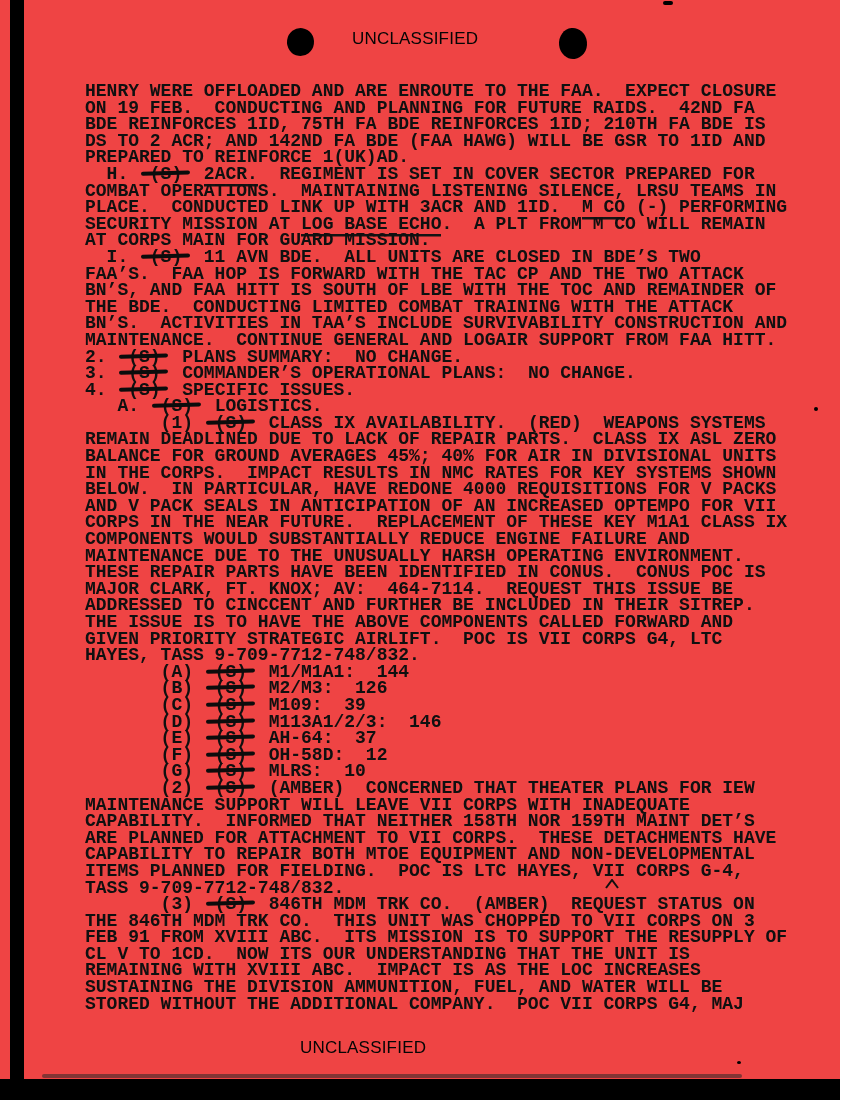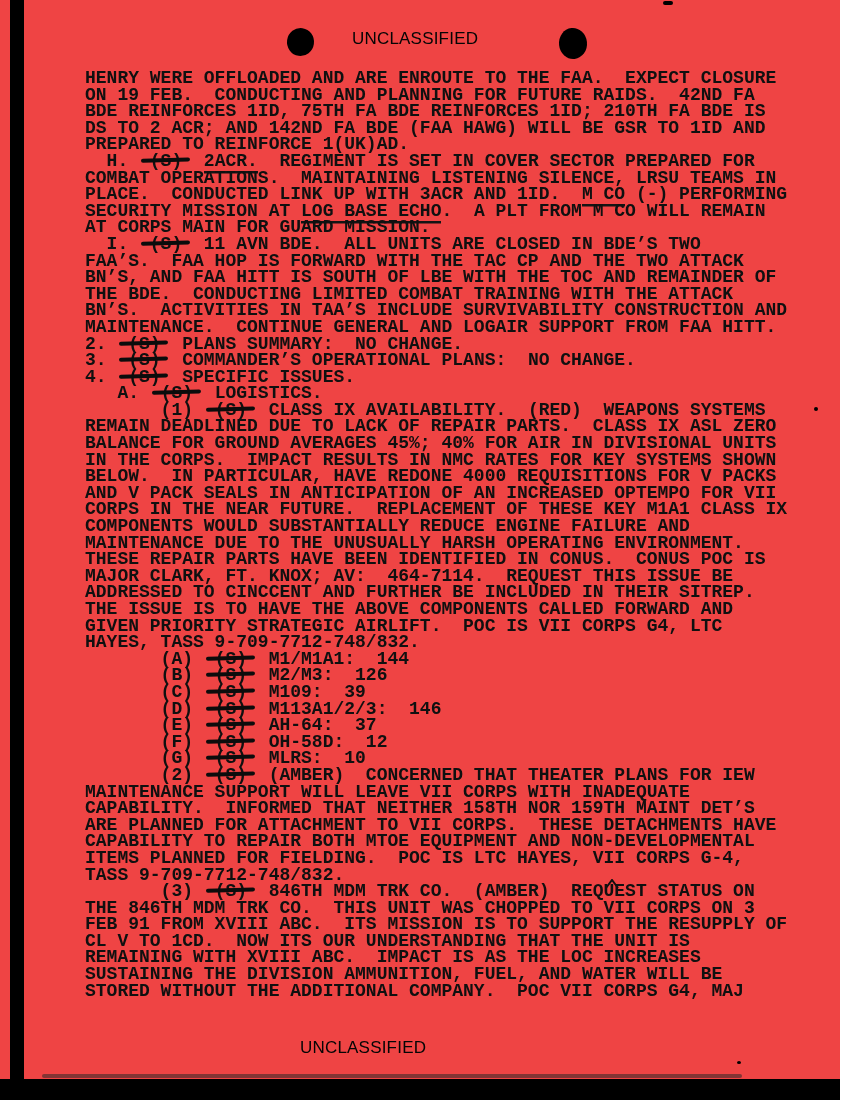--- a/index.html
+++ b/index.html
@@ -47,21 +47,21 @@
   .banner{
     position:absolute;
     font-family:"Liberation Sans", sans-serif;
     font-size:17px;color:#050505;
     letter-spacing:.2px;white-space:pre;
   }
   .banner-top{left:352px;top:29px;}
   .banner-bottom{left:300px;top:1038px;}
   
   .doc-body{
-    position:absolute;left:85px;top:70px;width:740px;
+    position:absolute;left:85px;top:83px;width:740px;
     font-family:"Liberation Mono", monospace;
     font-weight:700;
     font-size:18px;line-height:16.6px;
     color:#101010;
     white-space:pre;
   }
   .doc-line{height:16.6px;}
   .strike{position:relative;display:inline-block;}
   .strike::after{
     content:"";position:absolute;left:-9px;right:-8px;top:5px;height:4px;

